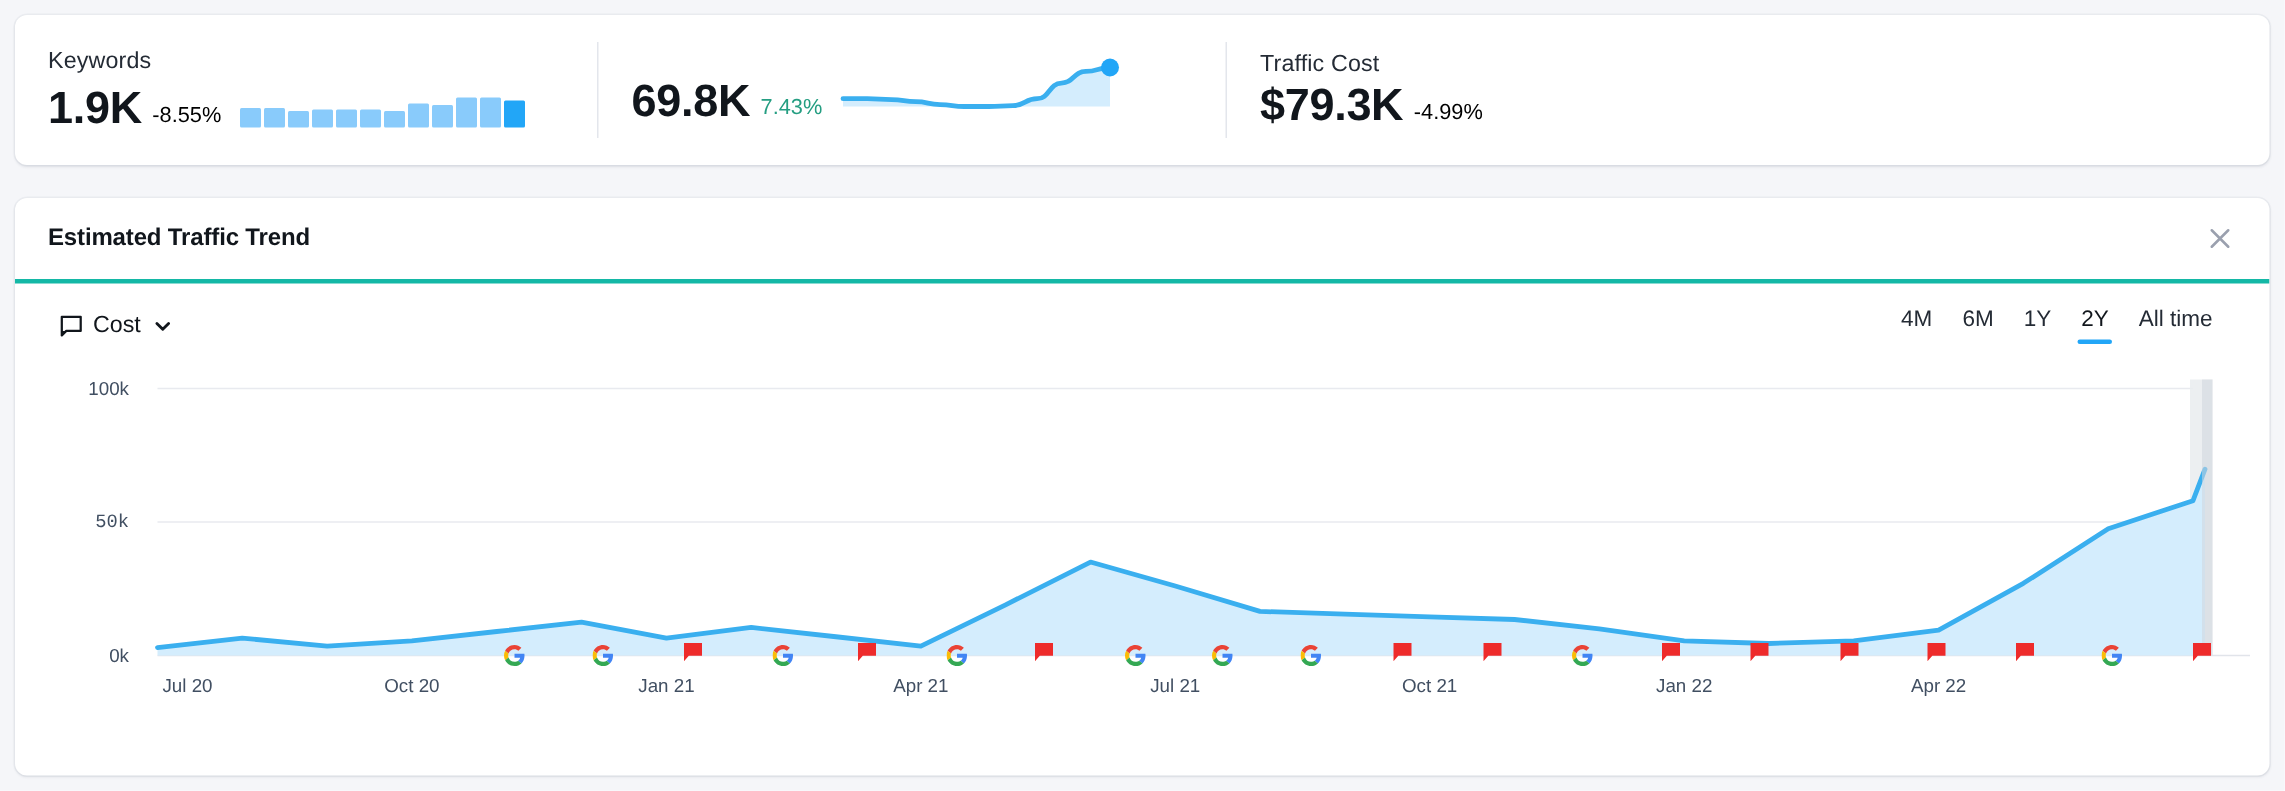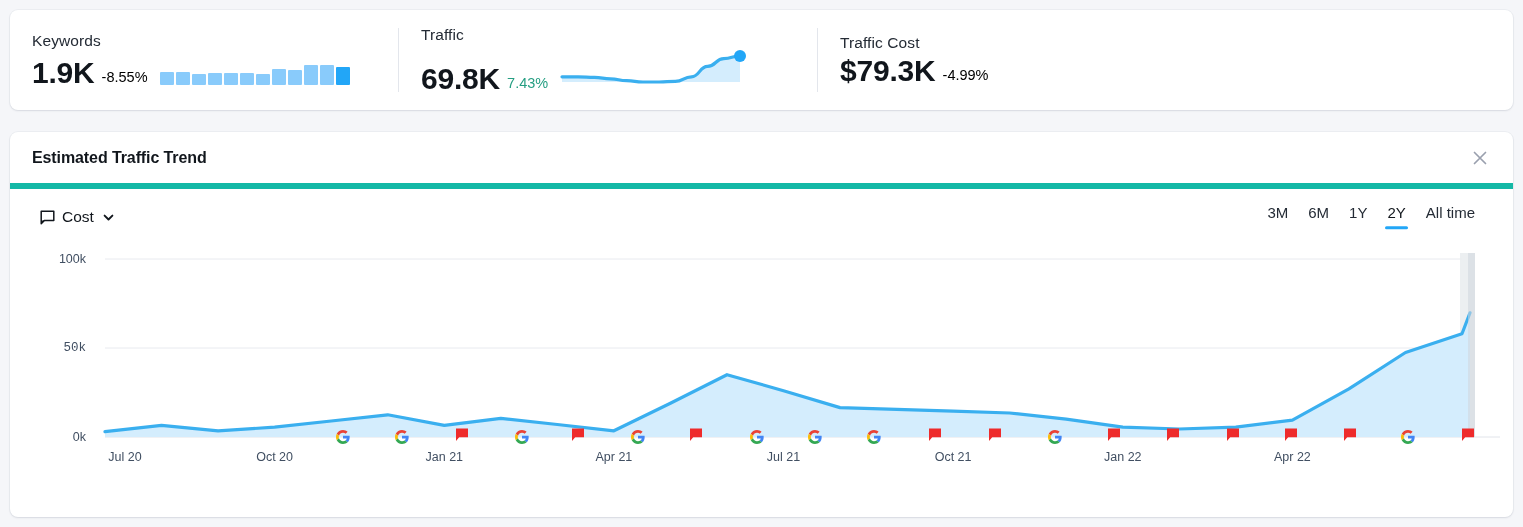--- a/index.html
+++ b/index.html
@@ -88,21 +88,21 @@
     position: absolute;
     left: 10px; top: 132px;
     width: 1503px; height: 385px;
     background: #fff;
     border-radius: 8px;
     box-shadow: 0 1px 2px rgba(31,42,68,.10), 0 0 0 1px rgba(31,42,68,.04);
     overflow: hidden;
   }
   .panel-head {
     height: 57px;
-    border-bottom: 6px solid #14b8a6;
+    border-bottom: 3px solid #14b8a6;
     display: flex;
     align-items: center;
     padding: 0 22px;
     position: relative;
   }
   .panel-title {
     font-size: 16px;
     font-weight: 700;
     color: #11161c;
     letter-spacing: -.1px;
@@ -205,21 +205,20 @@
             <i style="height: 62%;"></i>
             <i style="height: 62%;"></i>
             <i class="last" style="height: 58%;"></i>
           </span>
       </div>
     </div>
 
     <div class="kpi-divider"></div>
 
     <div class="kpi-cell c2">
-      <div class="kpi-label">Traffic</div>
       <div class="kpi-valrow">
         <span class="kpi-value">69.8K</span>
         <span class="kpi-delta pos">7.43%</span>
         <span class="spark-area">
           <svg width="200" height="40" viewBox="0 0 200 40">
             <path id="kpi-area-fill" fill="#d4edfd" d="M4.0 28.8 C12.1 28.8,12.1 28.8,20.2 28.8 C28.3 28.8,28.3 29.4,36.4 29.4 C44.5 29.4,44.5 30.8,52.5 30.8 C60.6 30.8,60.6 32.7,68.7 32.7 C76.8 32.7,76.8 34.0,84.9 34.0 C93.0 34.0,93.0 34.0,101.1 34.0 C109.2 34.0,109.2 33.4,117.3 33.4 C125.4 33.4,125.4 28.8,133.5 28.8 C141.5 28.8,141.5 18.4,149.6 18.4 C157.7 18.4,157.7 10.6,165.8 10.6 C173.9 10.6,173.9 8.0,182.0 8.0 L182.0 34 L4.0 34 Z"></path>
             <path id="kpi-area-line" fill="none" stroke="#3aafef" stroke-width="3.2" stroke-linecap="round" stroke-linejoin="round" d="M4.0 28.8 C12.1 28.8,12.1 28.8,20.2 28.8 C28.3 28.8,28.3 29.4,36.4 29.4 C44.5 29.4,44.5 30.8,52.5 30.8 C60.6 30.8,60.6 32.7,68.7 32.7 C76.8 32.7,76.8 34.0,84.9 34.0 C93.0 34.0,93.0 34.0,101.1 34.0 C109.2 34.0,109.2 33.4,117.3 33.4 C125.4 33.4,125.4 28.8,133.5 28.8 C141.5 28.8,141.5 18.4,149.6 18.4 C157.7 18.4,157.7 10.6,165.8 10.6 C173.9 10.6,173.9 8.0,182.0 8.0"></path>
             <circle id="kpi-area-dot" cx="182.0" cy="8.0" r="6" fill="#22a6f7"></circle>
           </svg>
         </span>
@@ -258,21 +257,21 @@
         </span>
         <span>Cost</span>
         <span class="caret">
           <svg width="13" height="13" viewBox="0 0 13 13" aria-hidden="true">
             <path d="M2.6 4.6 L6.5 8.5 L10.4 4.6" fill="none" stroke="#11161c" stroke-width="1.9" stroke-linecap="round" stroke-linejoin="round"></path>
           </svg>
         </span>
       </span>
 
       <div class="ranges" id="range-tabs">
-          <span class="range">3M</span>
+          <span class="range">4M</span>
           <span class="range">6M</span>
           <span class="range">1Y</span>
           <span class="range active">2Y</span>
           <span class="range">All time</span>
         </div>
     </div>
 
     <div class="chart-wrap">
       <svg class="chart-svg" width="1503" height="255" viewBox="0 0 1503 255">
 

